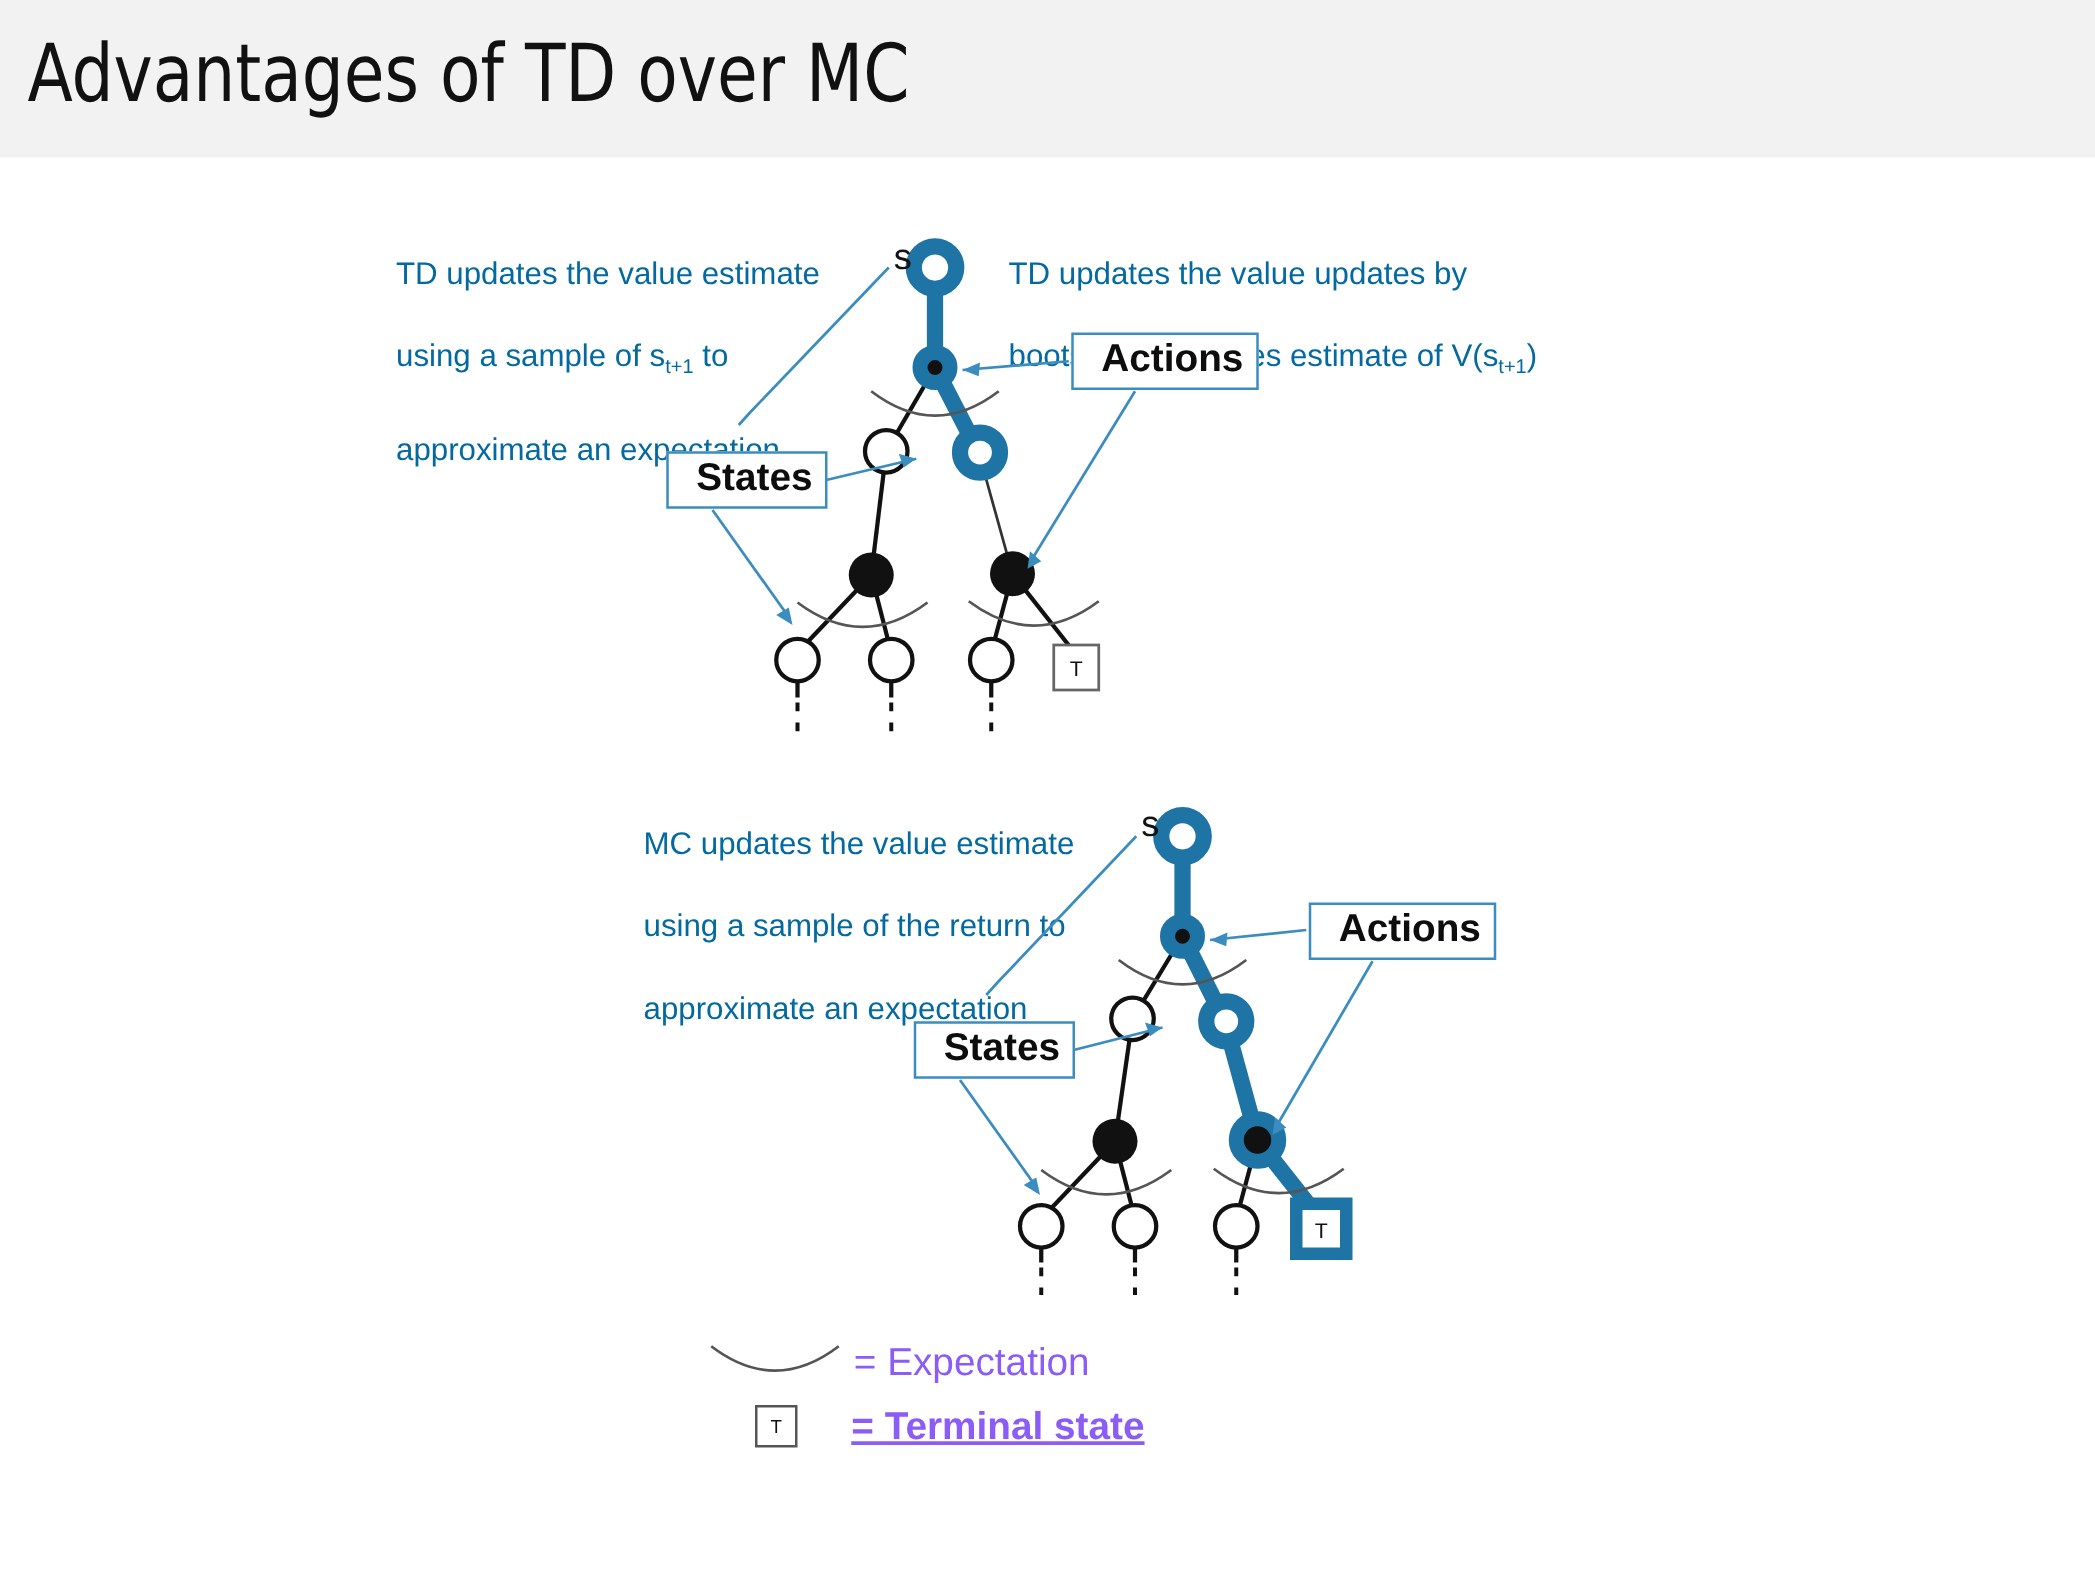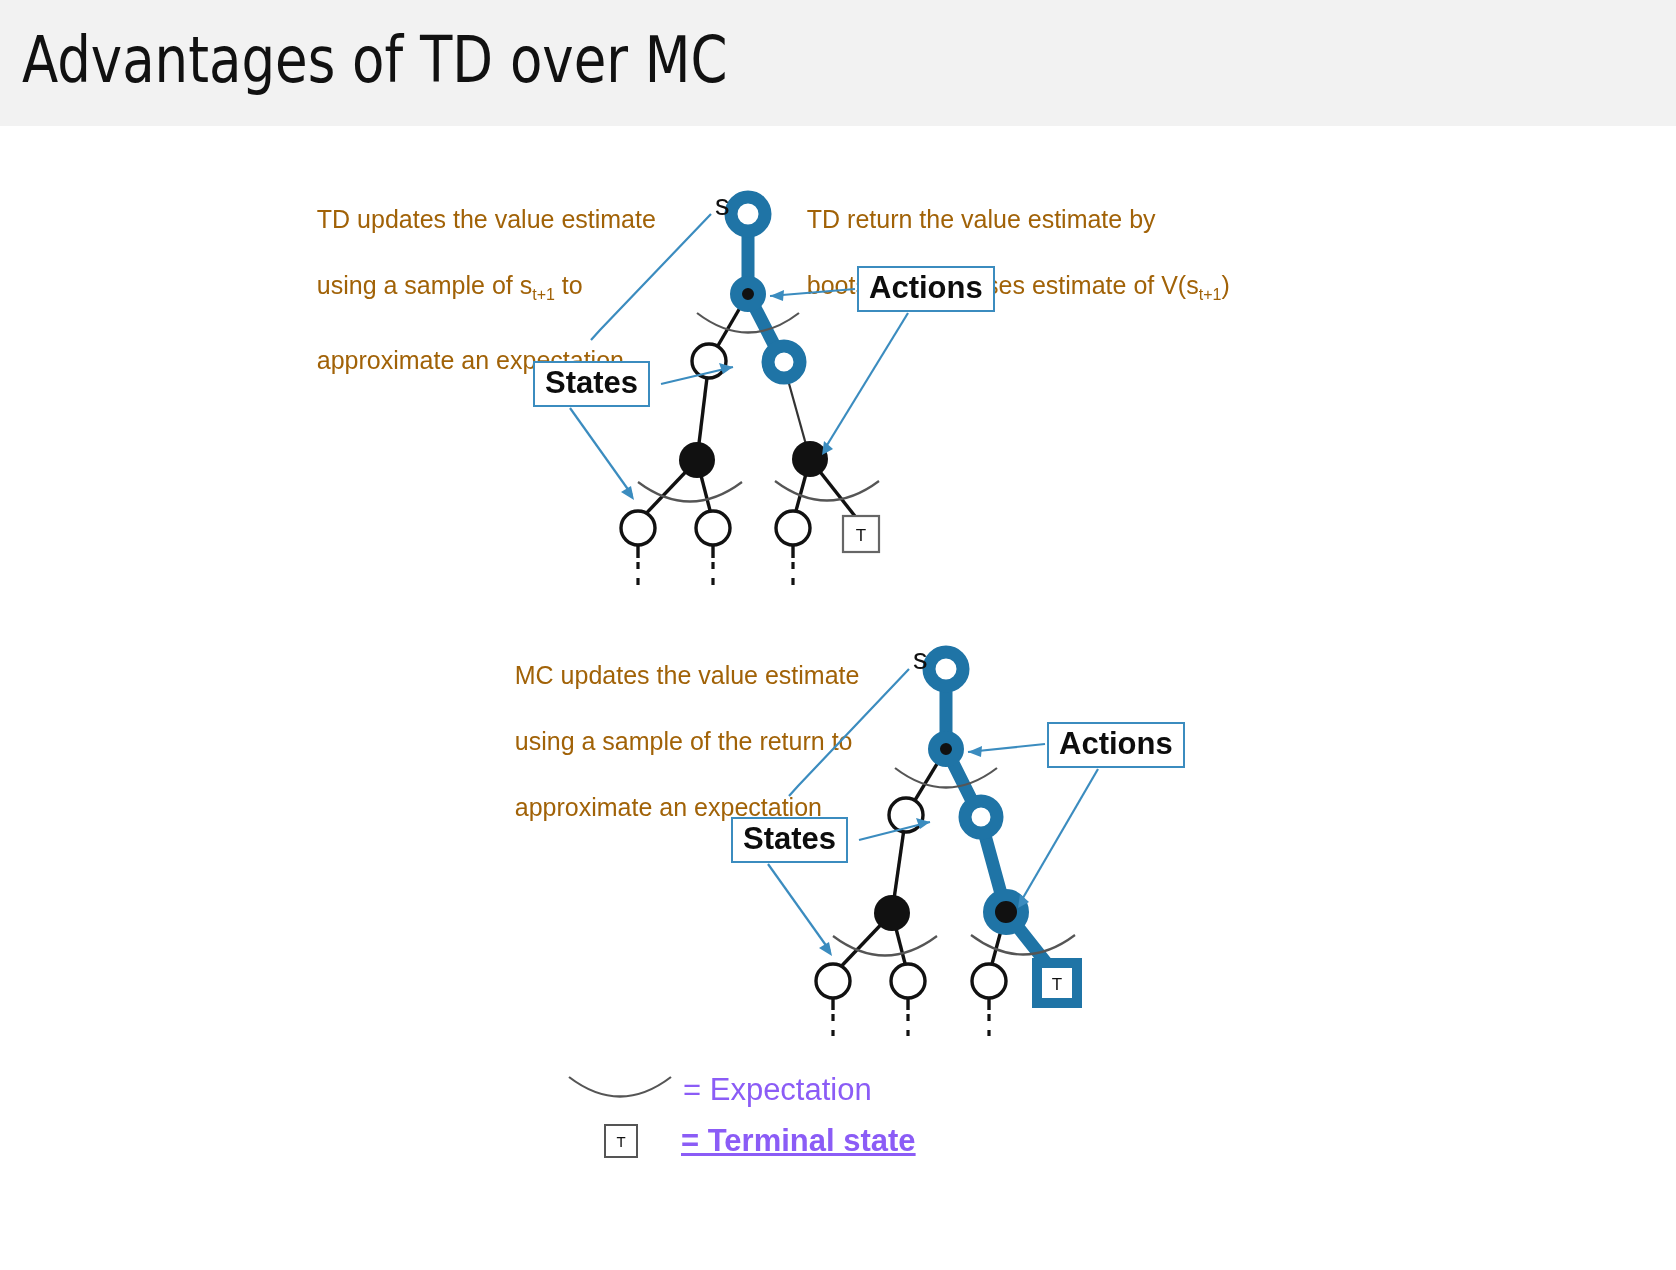--- a/index.html
+++ b/index.html
@@ -24,35 +24,35 @@
     font-family:"DejaVu Sans Condensed","Liberation Sans", sans-serif;
     font-size:64px; font-weight:400; color:#111; letter-spacing:0px;
     white-space:nowrap; line-height:1.0;
     transform: scaleX(0.92); transform-origin: left top;
   }
 
   
   .para {
     position:absolute;
     font-family:"Liberation Sans", sans-serif;
-    font-size:25px; color:#a16207; line-height:33px;
+    font-size:25px; color:#0369a1; line-height:33px;
     white-space:pre-wrap;
   }
   .para b { font-weight:400; }
   .para sub { font-size:16px; vertical-align:-0.35em; letter-spacing:0px; }
 
   
   .callout {
     position:absolute;
     border:2px solid #3b8cbf;
     background:#ffffff;
     font-family:"Liberation Sans", sans-serif;
     font-weight:700; font-size:31px; color:#0d0d0d;
-    display:flex; align-items:center; justify-content:center;
-    padding:2px 10px 5px 10px;
+    display:flex; align-items:flex-end; justify-content:center;
+    padding:2px 10px 5px 22px;
     white-space:nowrap;
   }
 
   
   .legend-row { position:absolute; display:flex; align-items:center; }
   .legend-text {
     font-family:"Liberation Sans", sans-serif;
     font-size:31px; color:#8b5cf6; white-space:nowrap;
   }
   .legend-text.bold { font-weight:700; }
@@ -93,21 +93,21 @@
   <div class="title-band"></div>
   <div class="slide-title">Advantages of TD over MC</div>
 
   <div class="para" style="left:289px; top:170px; width:400px;">
     <span>TD updates the value estimate</span><br>
     <span>using a </span><b>sample</b><span> of s</span><sub>t+1</sub><span> to</span><br>
     <span>approximate an expectation</span>
   </div>
 
   <div class="para" style="left:779px; top:170px; width:520px;">
-    <span>TD return the value estimate by</span><br>
+    <span>TD updates the value updates by</span><br>
     <b>bootstrapping</b><span>, uses estimate of V(s</span><sub>t+1</sub><span>)</span>
   </div>
 
   <div class="callout" style="left:533px; top:361px; height:46px;">
     <span>States</span>
   </div>
   <div class="callout" style="left:857px; top:266px; height:46px;">
     <span>Actions</span>
   </div>
 

